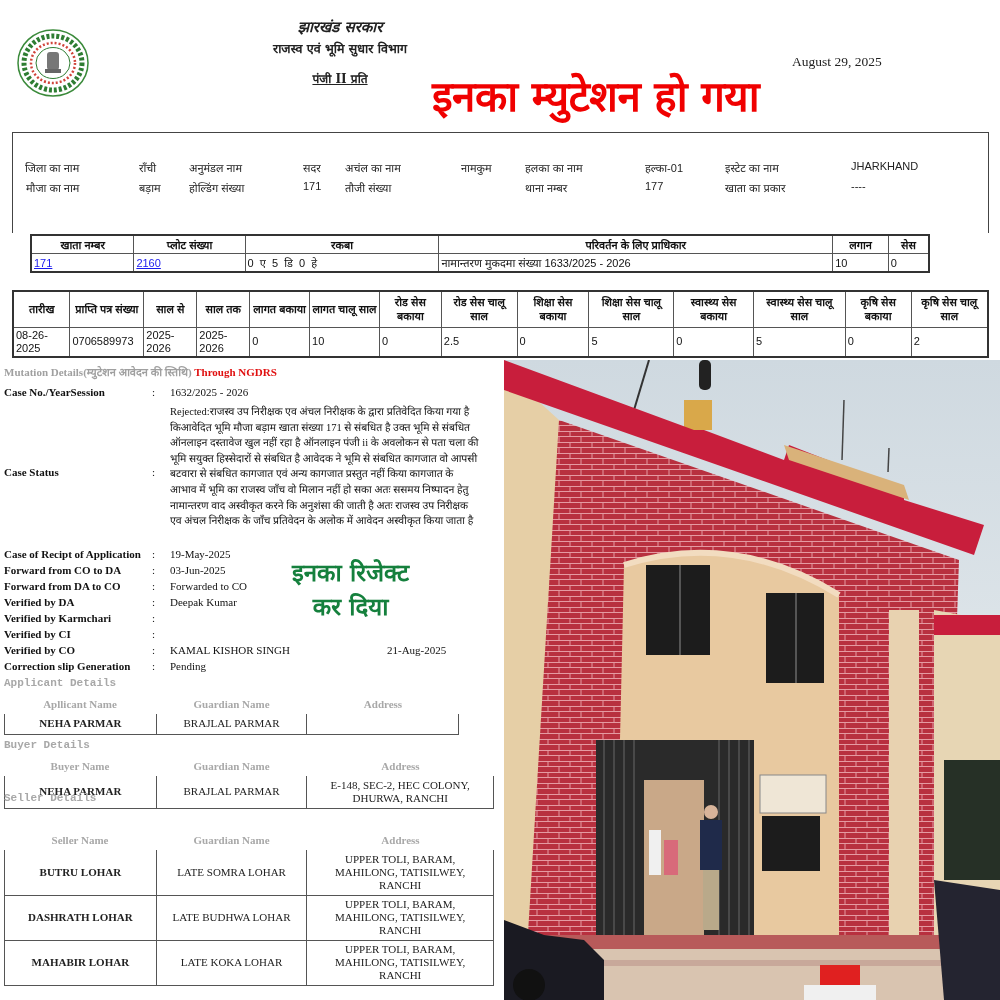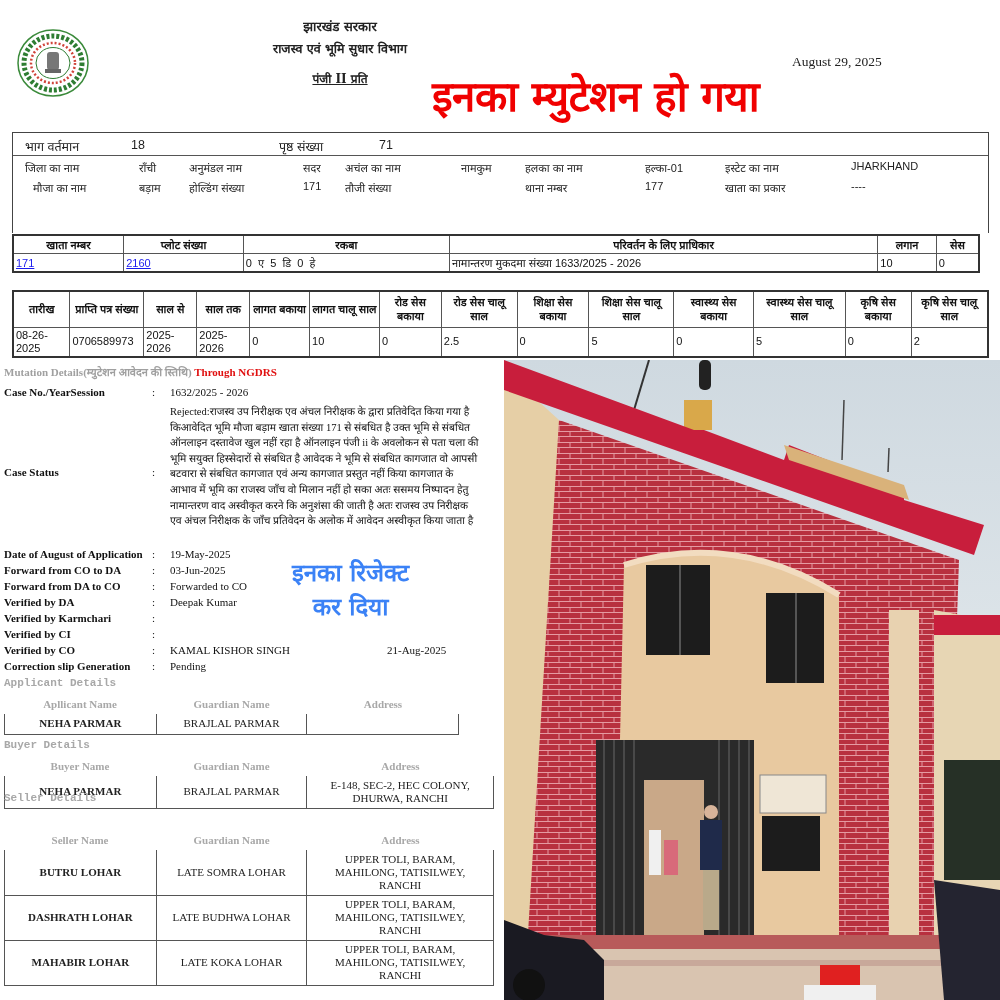--- a/index.html
+++ b/index.html
@@ -2,56 +2,56 @@
 <html><head>
 <meta charset="utf-8">
 <style>
   * { box-sizing: border-box; margin: 0; padding: 0; }
   html, body { width: 1000px; height: 1000px; background: #ffffff; overflow: hidden; }
   body { position: relative; font-family: "Liberation Sans", sans-serif; color: #111; }
 
   
   .logo { position: absolute; left: 16px; top: 28px; width: 74px; height: 70px; }
   .hdr { position: absolute; left: 240px; top: 18px; width: 200px; text-align: center; font-family: "DejaVu Serif", serif; font-weight: bold; color: #222; }
-  .hdr .l1 { font-size: 13px; line-height: 18px; }
+  .hdr .l1 { font-size: 15px; line-height: 18px; font-style: italic; }
   .hdr .l2 { font-size: 12.5px; line-height: 18px; margin-top: 4px; }
   .hdr .l3 { font-size: 12px; line-height: 18px; margin-top: 12px; text-decoration: underline; }
   .date { position: absolute; left: 792px; top: 54px; font-family: "Liberation Serif", serif; font-size: 13.5px; color: #222; }
   .big-red { position: absolute; left: 432px; top: 68px; font-family: "DejaVu Sans", sans-serif; font-weight: bold; color: #f00000; font-size: 42px; line-height: 58px; letter-spacing: -0.5px; }
 
   
   .infobox { position: absolute; left: 12px; top: 132px; width: 977px; height: 101px; border: 1.5px solid #444; border-bottom: none; font-size: 11px; color: #222; }
   .infobox .row1 { height: 23px; border-bottom: 1px solid #555; position: relative; }
   .infobox .cell { position: absolute; white-space: nowrap; }
   .infobox .row1 .cell { top: 5px; font-size: 12.5px; }
   .infobox .row2 .cell { top: 27px; }
   .infobox .row3 .cell { top: 47px; }
   .infobox .owner { position: absolute; left: 0; top: 78px; width: 100%; border-top: 1px solid #555; padding: 5px 2px; font-size: 11px; }
 
   
   table.grid { position: absolute; border-collapse: collapse; font-size: 11px; color: #111; }
   table.grid td, table.grid th { border: 1px solid #555; padding: 1px 2px; vertical-align: middle; }
   table.grid th { font-weight: bold; text-align: center; font-size: 11px; }
-  .t1 { left: 12px; top: 234px; width: 968px; border: 2px solid #333 !important; }
+  .t1 { left: 30px; top: 234px; width: 900px; border: 2px solid #333 !important; }
   .t1 td { height: 17px; }
   .t2 { left: 12px; top: 290px; width: 977px; border: 2px solid #333 !important; }
   .t2 th { height: 36px; line-height: 14px; }
   .t2 td { height: 29px; line-height: 13px; }
   a.lnk { color: #1a1aee; text-decoration: underline; }
 
   
   .mut { position: absolute; left: 4px; top: 364px; width: 496px; font-family: "Liberation Serif", serif; font-size: 11px; color: #111; }
   .mut .title { color: #a0a0a0; font-weight: bold; font-size: 11px; }
   .mut .title .ngdrs { color: #e01010; }
   .kv { position: absolute; left: 0; white-space: nowrap; }
   .kv .k { position: absolute; left: 0; font-weight: bold; }
   .kv .c { position: absolute; left: 148px; }
   .kv .v { position: absolute; left: 166px; }
   .status-text { position: absolute; left: 166px; top: 40px; width: 310px; line-height: 15.6px; font-size: 10.5px; }
-  .reject-red { position: absolute; left: 292px; top: 556px; text-align: center; font-family: "DejaVu Sans", sans-serif; font-weight: bold; color: #3b82f6; font-size: 24px; line-height: 34px; }
+  .reject-red { position: absolute; left: 292px; top: 556px; text-align: center; font-family: "DejaVu Sans", sans-serif; font-weight: bold; color: #15803d; font-size: 24px; line-height: 34px; }
 
   .sec-title { position: absolute; left: 4px; font-family: Liberation Mono, monospace; font-weight: bold; font-size: 11px; color: #a8a8a8; }
   .phead { position: absolute; font-family: "Liberation Serif", serif; font-weight: bold; font-size: 11px; color: #a8a8a8; text-align: center; }
   table.ptab { position: absolute; left: 4px; border-collapse: collapse; font-family: "Liberation Serif", serif; font-size: 11px; color: #222; }
   table.ptab td { border-left: 1px solid #555; border-right: 1px solid #555; border-bottom: 1px solid #555; text-align: center; padding: 1px 4px; line-height: 13px; }
   table.ptab td.nm { font-weight: bold; }
 
   
   .photo { position: absolute; left: 504px; top: 360px; width: 496px; height: 640px; overflow: hidden; background: #dfe6ea; }
 </style>
@@ -72,40 +72,34 @@
 <div class="hdr">
   <div class="l1">झारखंड सरकार</div>
   <div class="l2">राजस्व एवं भूमि सुधार विभाग</div>
   <div class="l3">पंजी II प्रति</div>
 </div>
 
 <div class="date">August 29, 2025</div>
 <div class="big-red">इनका म्युटेशन हो गया</div>
 
 <div class="infobox">
-  <div class="row1">
-    <span class="cell" style="left:12px">भाग वर्तमान</span>
-    <span class="cell" style="left:118px">18</span>
-    <span class="cell" style="left:266px">पृष्ठ संख्या</span>
-    <span class="cell" style="left:366px">71</span>
-  </div>
   <div class="row2">
     <span class="cell" style="left:12px">जिला का नाम</span>
     <span class="cell" style="left:126px">राँची</span>
     <span class="cell" style="left:176px">अनुमंडल नाम</span>
     <span class="cell" style="left:290px">सदर</span>
     <span class="cell" style="left:332px">अचंल का नाम</span>
     <span class="cell" style="left:448px">नामकुम</span>
     <span class="cell" style="left:512px">हलका का नाम</span>
     <span class="cell" style="left:632px">हल्का-01</span>
     <span class="cell" style="left:712px">इस्टेट का नाम</span>
     <span class="cell" style="left:838px">JHARKHAND</span>
   </div>
   <div class="row3">
-    <span class="cell" style="left:20px">मौजा का नाम</span>
+    <span class="cell" style="left:13px">मौजा का नाम</span>
     <span class="cell" style="left:126px">बड़ाम</span>
     <span class="cell" style="left:176px">होल्डिंग संख्या</span>
     <span class="cell" style="left:290px">171</span>
     <span class="cell" style="left:332px">तौजी संख्या</span>
     <span class="cell" style="left:512px">थाना नम्बर</span>
     <span class="cell" style="left:632px">177</span>
     <span class="cell" style="left:712px">खाता का प्रकार</span>
     <span class="cell" style="left:838px">----</span>
   </div>
 </div>
@@ -201,21 +195,21 @@
     <span class="k">Case No./YearSession</span>
     <span class="c">:</span>
     <span class="v">1632/2025 - 2026</span>
   </div>
   <div class="status-text">Rejected:राजस्व उप निरीक्षक एव अंचल निरीक्षक के द्वारा प्रतिवेदित किया गया है किआवेदित भूमि मौजा बड़ाम खाता संख्या 171 से संबधित है उक्त भूमि से संबधित ऑनलाइन दस्तावेज खुल नहीं रहा है ऑनलाइन पंजी ii के अवलोकन से पता चला की भूमि सयुक्त हिस्सेदारों से संबधित है आवेदक ने भूमि से संबधित कागजात वो आपसी बटवारा से संबधित कागजात एवं अन्य कागजात प्रस्तुत नहीं किया कागजात के आभाव में भूमि का राजस्व जाँच वो मिलान नहीं हो सका अतः ससमय निष्पादन हेतु नामान्तरण वाद अस्वीकृत करने कि अनुशंसा की जाती है अतः राजस्व उप निरीक्षक एव अंचल निरीक्षक के जाँच प्रतिवेदन के अलोक में आवेदन अस्वीकृत किया जाता है</div>
   <div class="kv" style="top:102px">
     <span class="k">Case Status</span>
     <span class="c">:</span>
   </div>
   <div class="kv" style="top:184px">
-    <span class="k">Date of August of Application</span>
+    <span class="k">Case of Recipt of Application</span>
     <span class="c">:</span>
     <span class="v">19-May-2025</span>
   </div>
   <div class="kv" style="top:200px">
     <span class="k">Forward from CO to DA</span>
     <span class="c">:</span>
     <span class="v">03-Jun-2025</span>
   </div>
   <div class="kv" style="top:216px">
     <span class="k">Forward from DA to CO</span>

